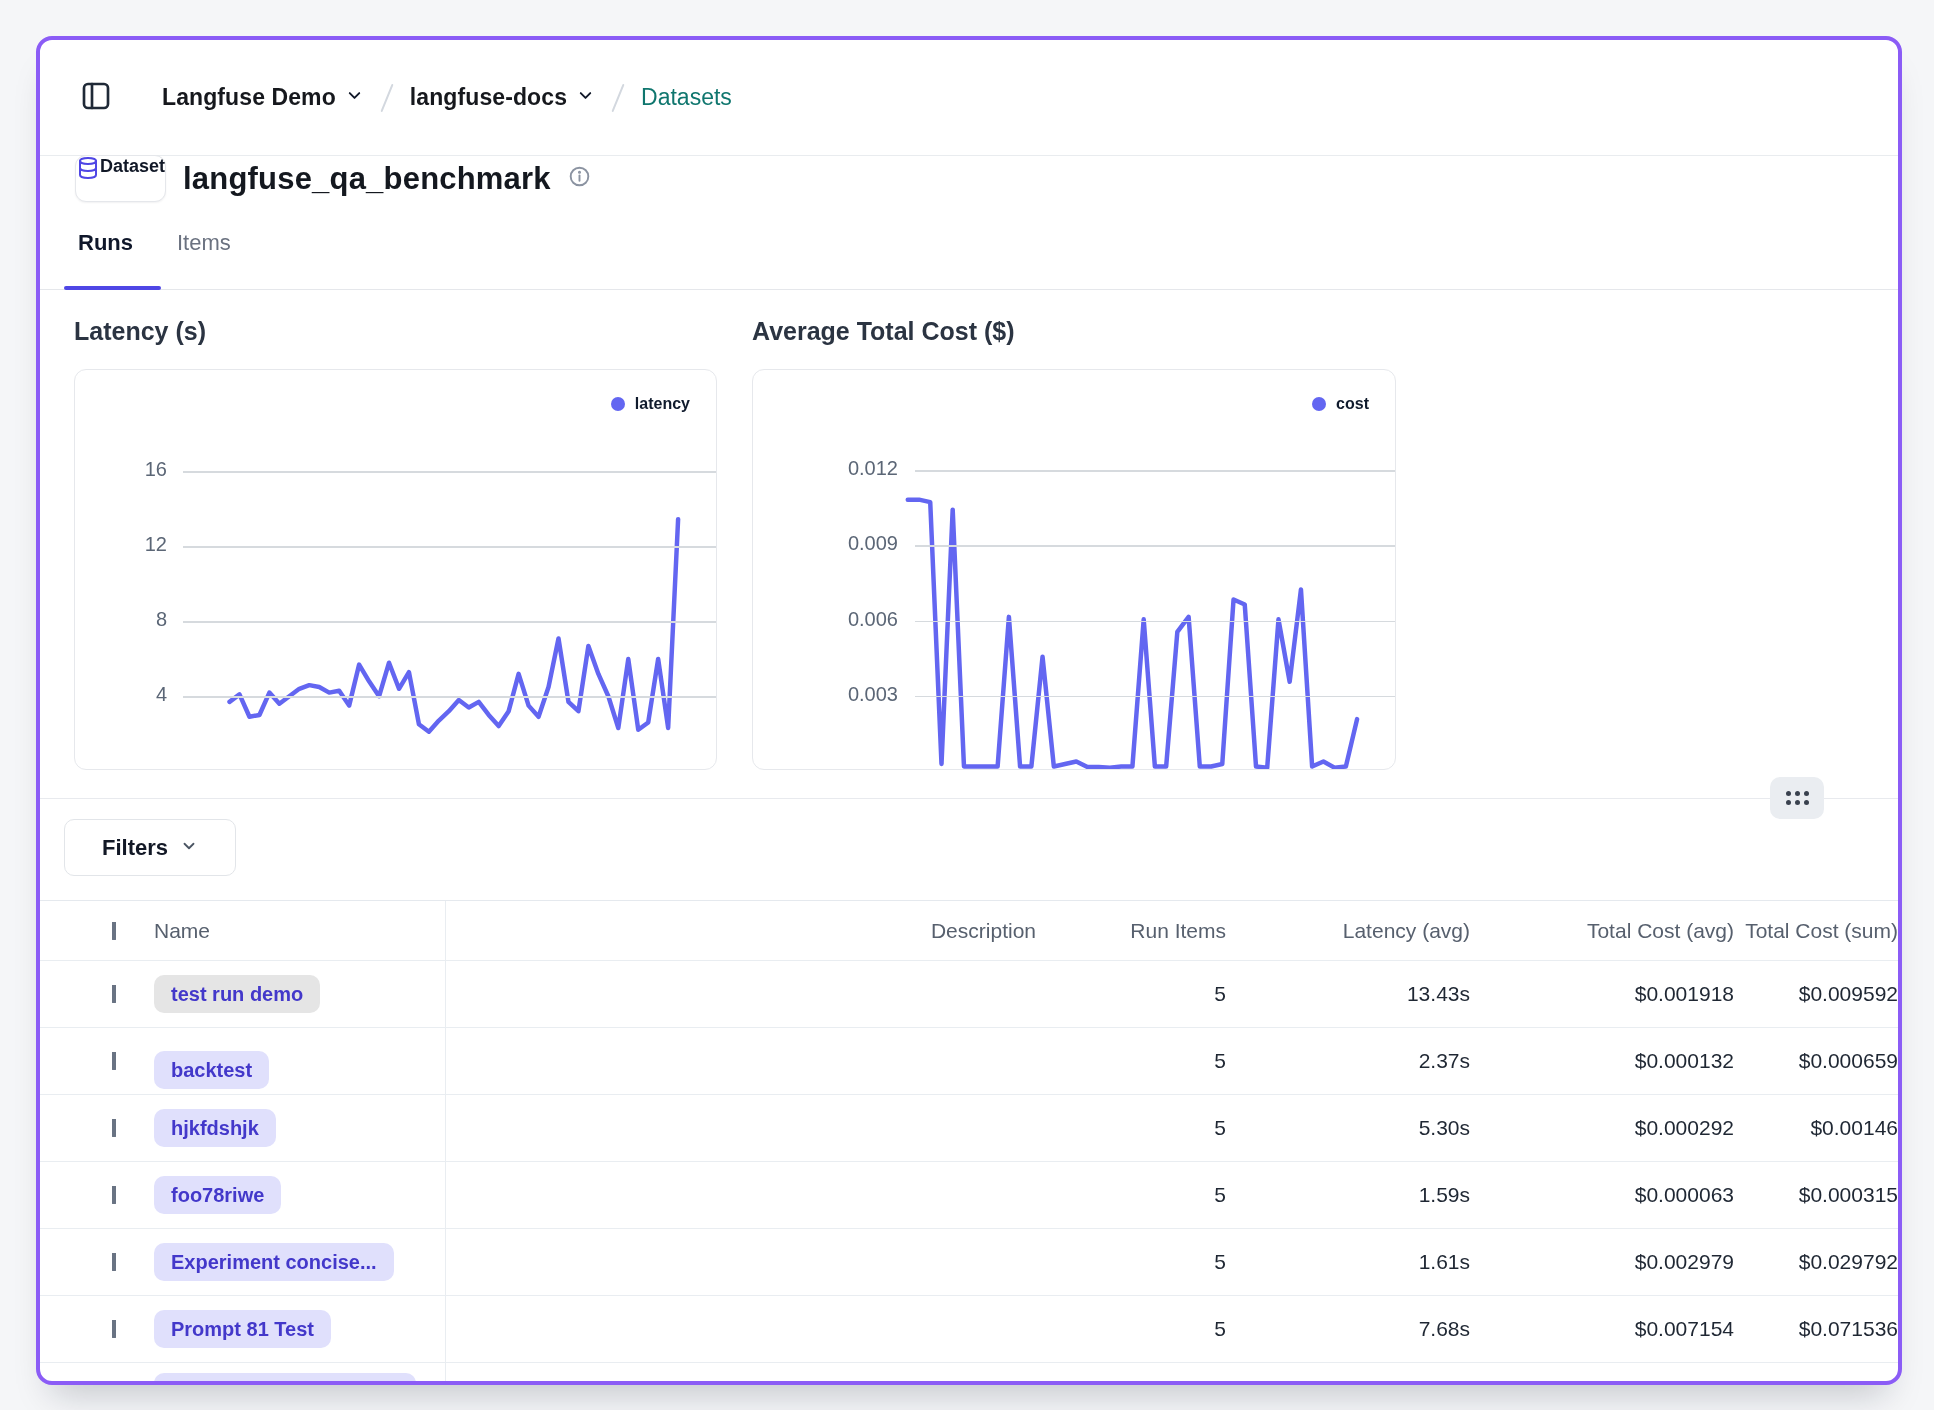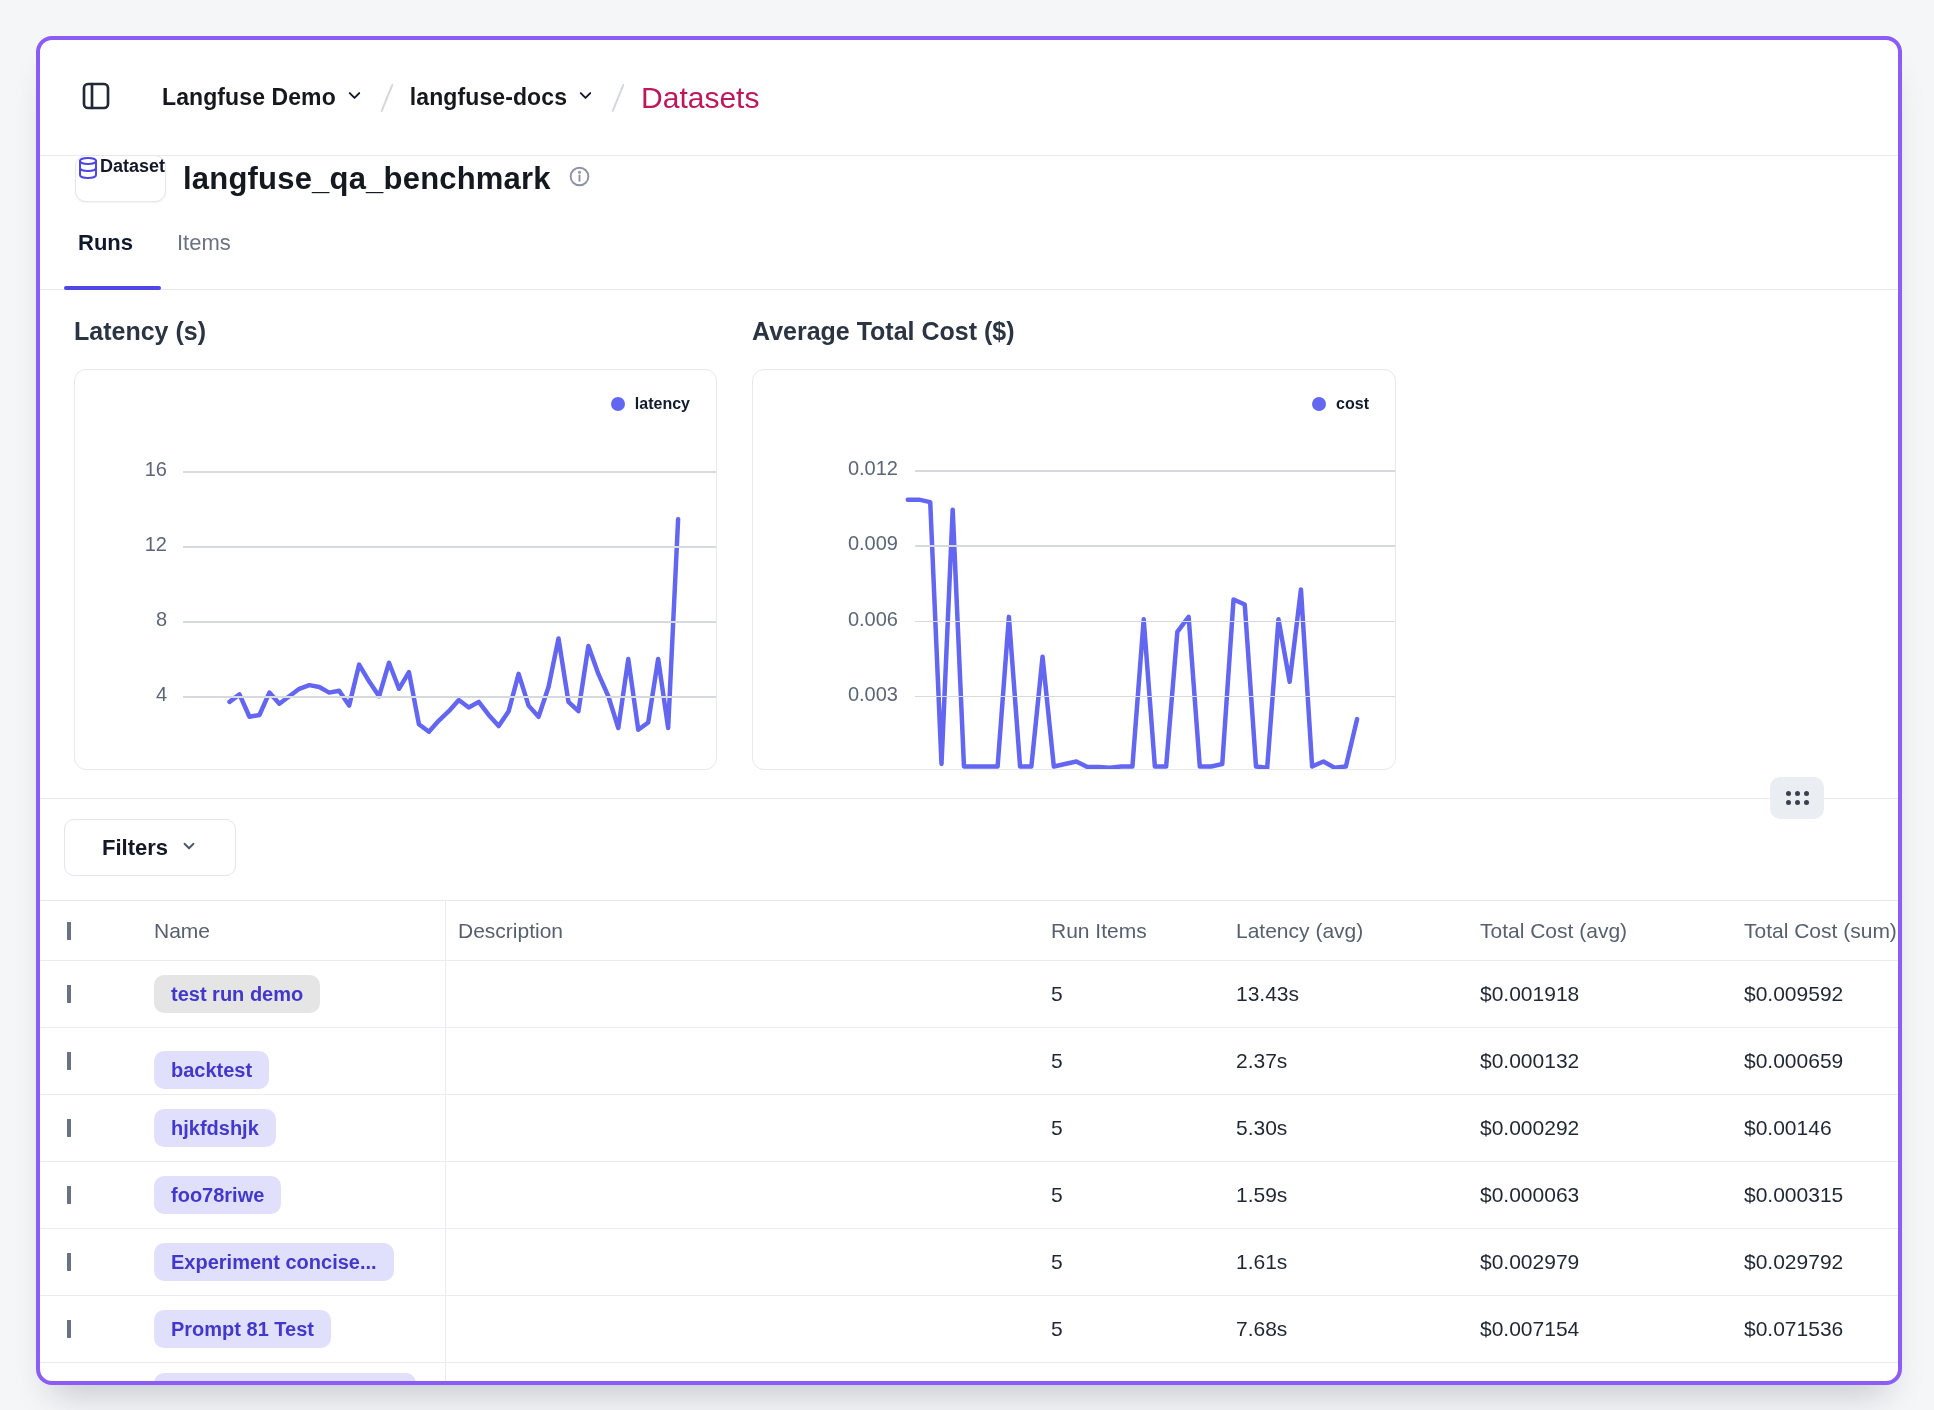--- a/index.html
+++ b/index.html
@@ -12,21 +12,21 @@
     overflow:hidden;
   }
 
   
   .topbar { position:absolute; top:0; left:0; right:0; height:116px; border-bottom:1px solid #e9ecef;
     display:flex; align-items:center; padding-left:34px; }
   .panel-btn { width:44px; height:44px; display:flex; align-items:center; justify-content:center; border-radius:8px; cursor:pointer; }
   .crumbs { display:flex; align-items:center; margin-left:44px; gap:14px; }
   .crumb-btn { display:flex; align-items:center; gap:9px; cursor:pointer; }
   .crumb-btn .lbl { font-size:23px; font-weight:700; color:#16181d; letter-spacing:.1px; }
-  .crumb-page { font-size:30px; color:#be185d; }
+  .crumb-page { font-size:23px; color:#0f766e; }
   .slash { width:2px; height:30px; background:#d3d8df; transform:rotate(22deg); border-radius:1px; margin:0 8px; }
 
   
   .title-row { position:absolute; top:115px; left:35px; display:flex; align-items:center; gap:17px; }
   .ds-badge { display:flex; align-items:flex-start; height:47px; padding:0 0;
     background:#fff; border:1px solid #e5e7eb; border-radius:11px;
     box-shadow:0 1px 2px rgba(16,24,40,.06); }
   .ds-badge .txt { font-size:18px; font-weight:700; color:#111827; }
   .page-title { font-size:31px; font-weight:700; color:#14181f; letter-spacing:.2px; }
 
@@ -65,21 +65,21 @@
     gap:12px; cursor:pointer; }
   .filters-btn .lbl { font-size:22px; font-weight:700; color:#121826; }
 
   
   .table { position:absolute; top:860px; left:0; right:0; bottom:0; border-top:1px solid #e5e9ee; }
   .trow { display:grid; grid-template-columns:76px 330px 590px 190px 244px 264px 1fr;
     border-bottom:1px solid #e9edf1; align-items:center; }
   .trow.head { height:60px; }
   .trow.body { height:67px; }
   .trow.partial { height:29px; border-bottom:none; align-items:start; }
-  .cell { overflow:hidden; white-space:nowrap; }
+  .cell { overflow:hidden; white-space:nowrap;text-align:right; }
   .c-check { padding-left:27px; }
   .c-name  { padding-left:38px; align-self:stretch; display:flex; align-items:center; border-right:1px solid #e9edf1; }
   .trow.partial .c-name { align-items:flex-start; padding-top:10px; }
   .c-desc  { padding-left:12px; }
   .c-items { padding-left:15px; }
   .c-lat, .c-cavg, .c-csum { padding-left:10px; }
   .hdr-txt { font-size:21px; color:#57606e; font-weight:500; }
   .cell-txt { font-size:21px; color:#1f2733; }
   .checkbox { width:30px; height:30px; border:2px solid #697383; border-radius:8px; background:#fff; cursor:pointer; }
   .pill { display:inline-flex; align-items:center; height:38px; padding:0 17px; border-radius:10px;

